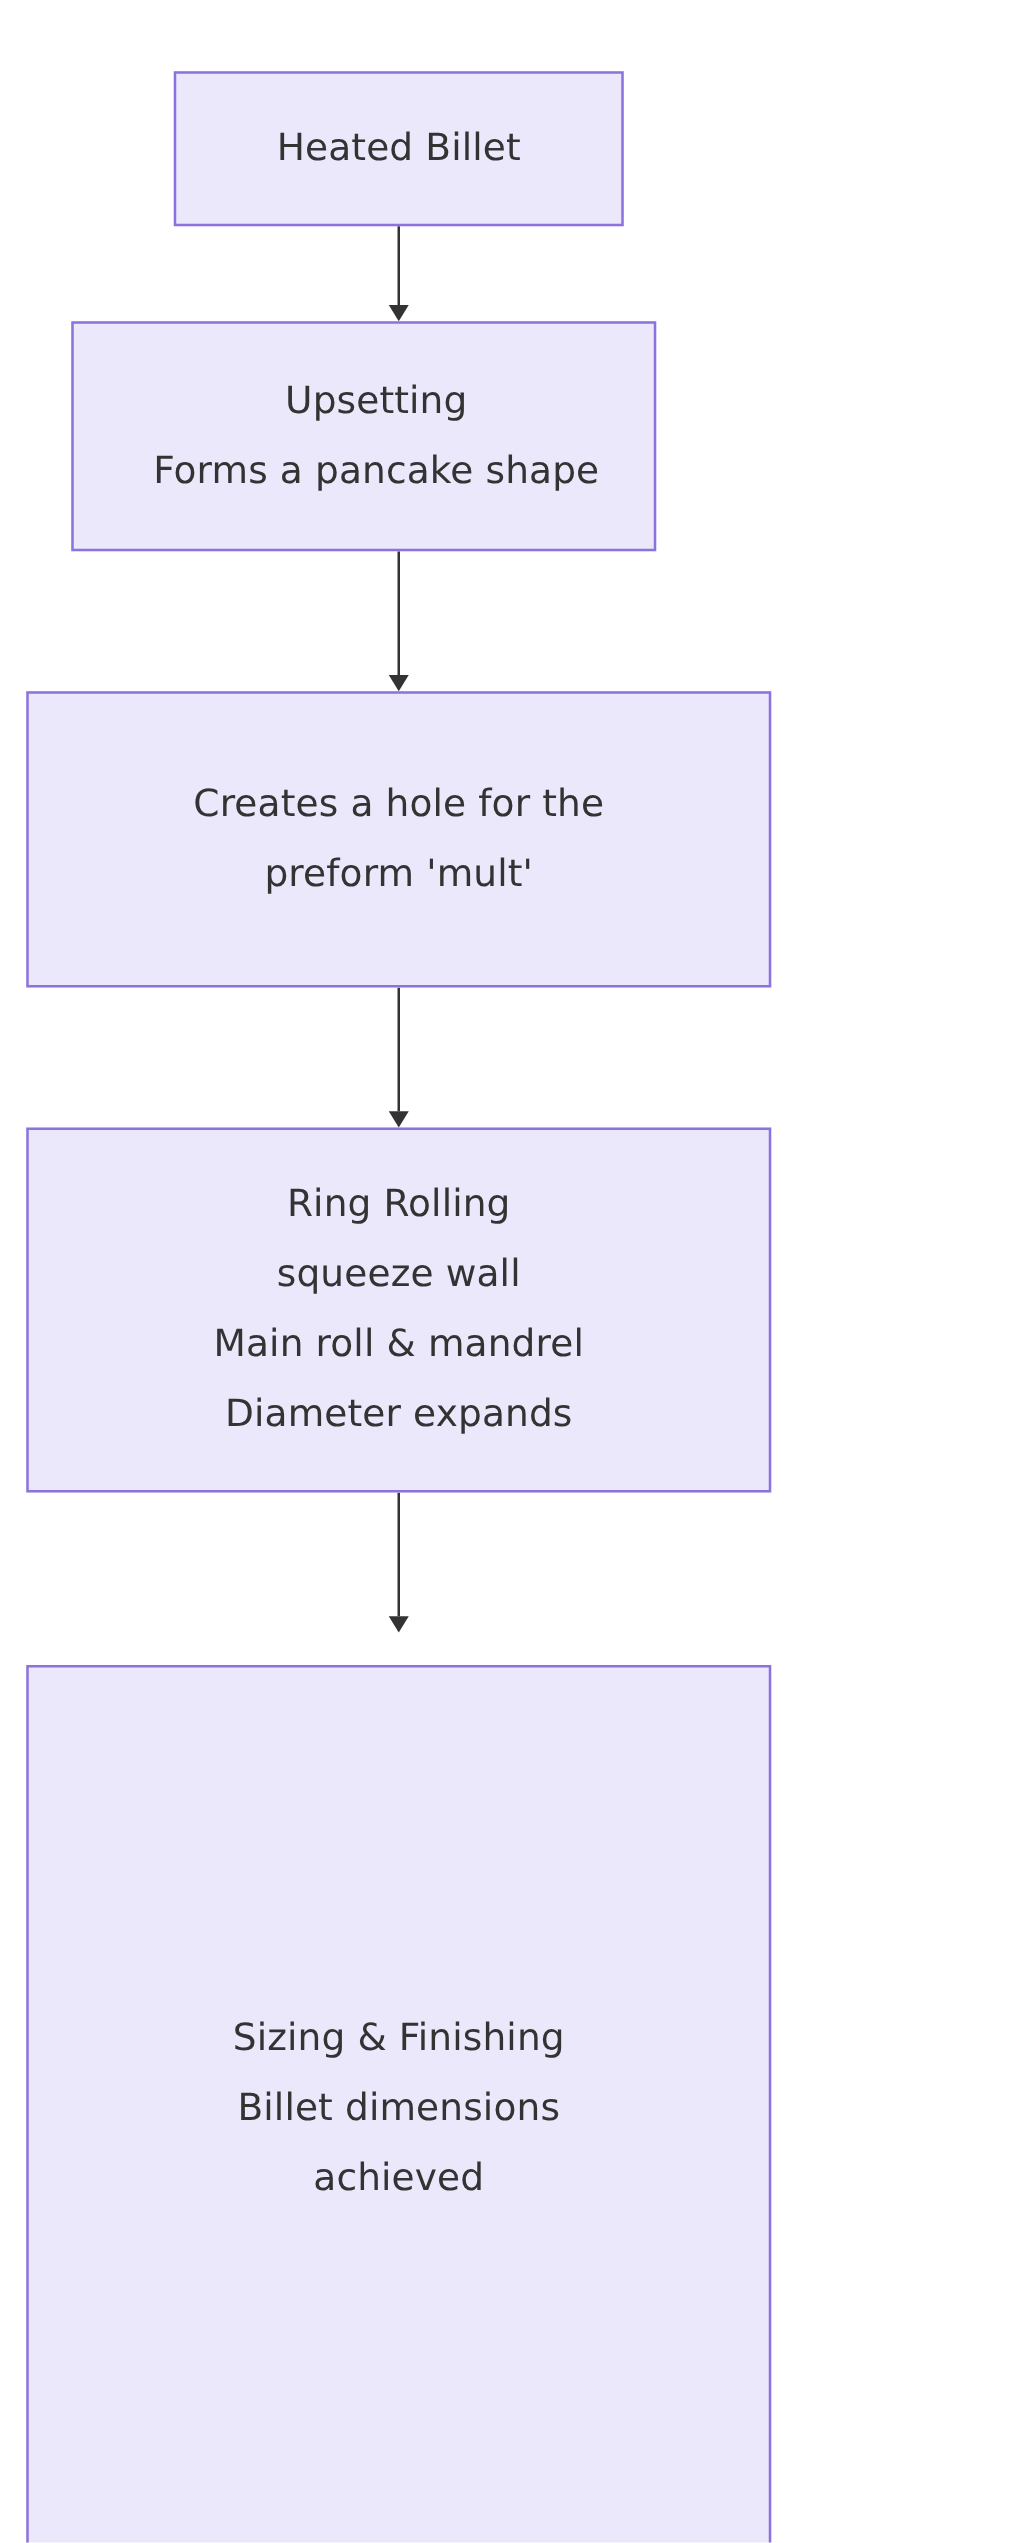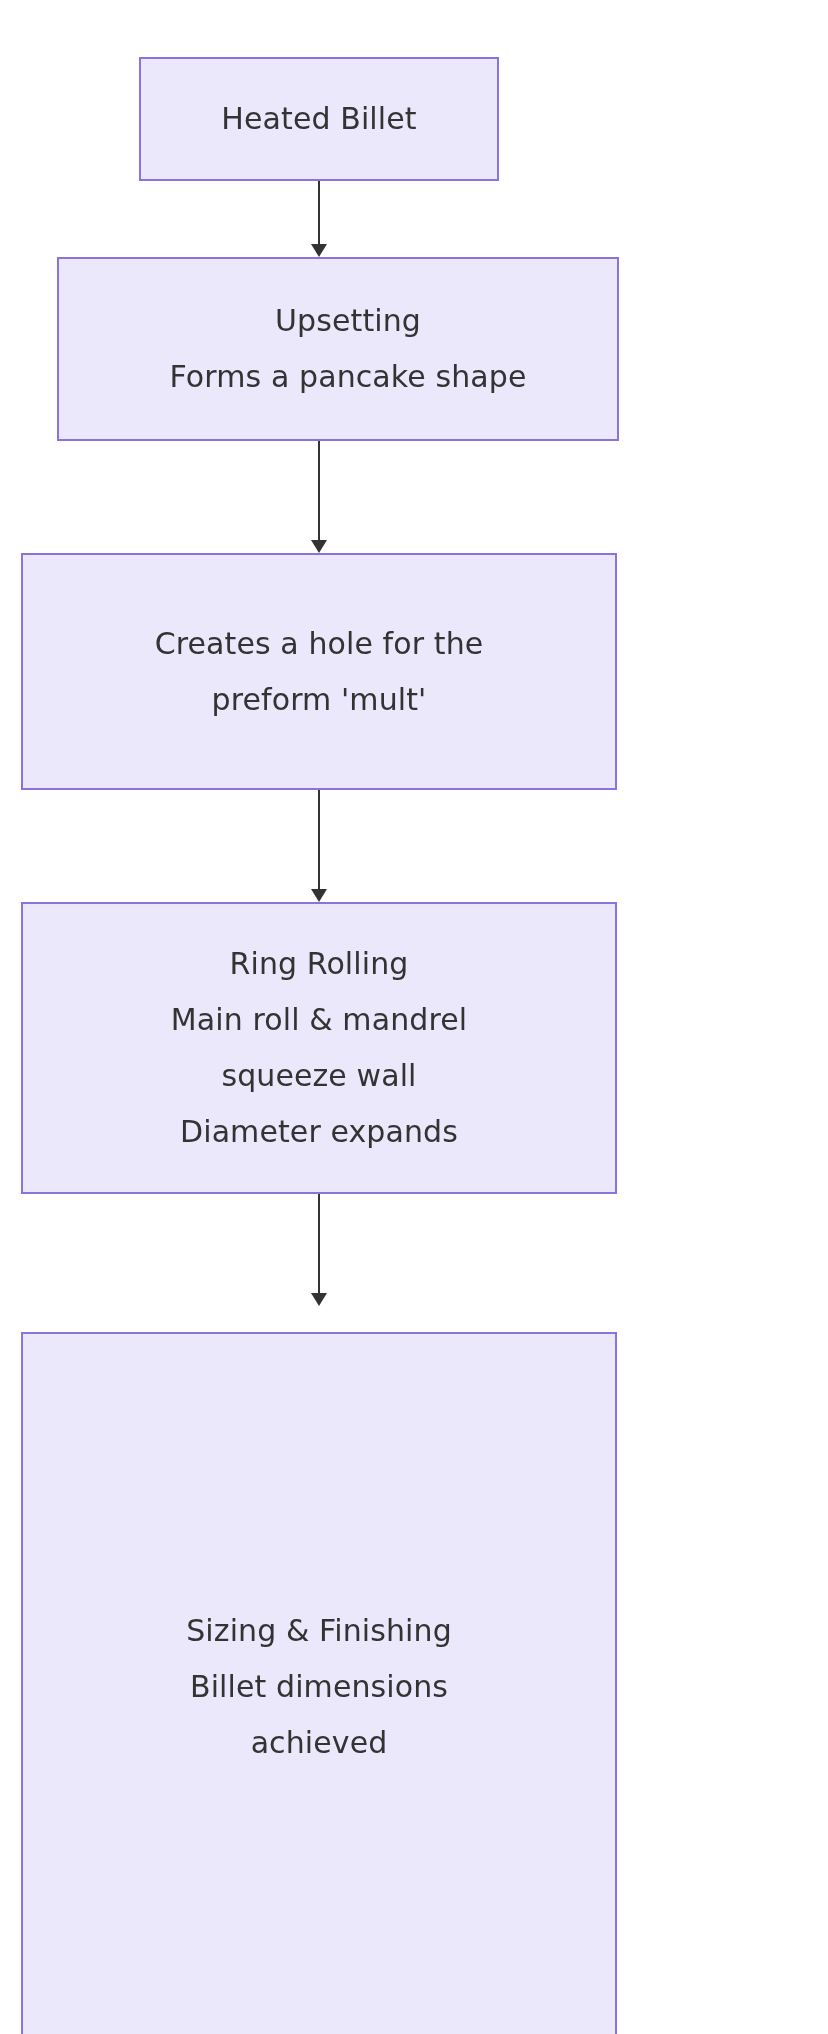--- a/index.html
+++ b/index.html
@@ -34,21 +34,21 @@
     display: block;
     text-align: center;
     font-size: 30px;
     line-height: 56px;
     color: #333333;
     white-space: nowrap;
     letter-spacing: 0.1px;
   }
   
   #node-0 { left: 139px; top: 17px;   width: 360px; height: 124px; margin-top: 40px; }
-  #node-1 { left: 57px;  top: 257px;  width: 562px; height: 184px; padding-left: 20px; }
+  #node-1 { left: 57px;  top: 257px;  width: 468px; height: 184px; padding-left: 20px; }
   #node-2 { left: 21px;  top: 553px;  width: 596px; height: 237px; }
   #node-3 { left: 21px;  top: 902px;  width: 596px; height: 292px; }
   #node-4 { left: 21px;  top: 1332px; width: 596px; height: 710px; }
 
   .edge {
     position: absolute;
     width: 0;
   }
   .edge-line {
     position: absolute;
@@ -105,22 +105,22 @@
     <span class="node-line">Forms a pancake shape</span>
   </div>
 
   <div class="node" id="node-2">
     <span class="node-line">Creates a hole for the</span>
     <span class="node-line">preform 'mult'</span>
   </div>
 
   <div class="node" id="node-3">
     <span class="node-line">Ring Rolling</span>
+    <span class="node-line">squeeze wall</span>
     <span class="node-line">Main roll &amp; mandrel</span>
-    <span class="node-line">squeeze wall</span>
     <span class="node-line">Diameter expands</span>
   </div>
 
   <div class="node" id="node-4">
     <span class="node-line">Sizing &amp; Finishing</span>
     <span class="node-line">Billet dimensions</span>
     <span class="node-line">achieved</span>
   </div>
 
 </div>

